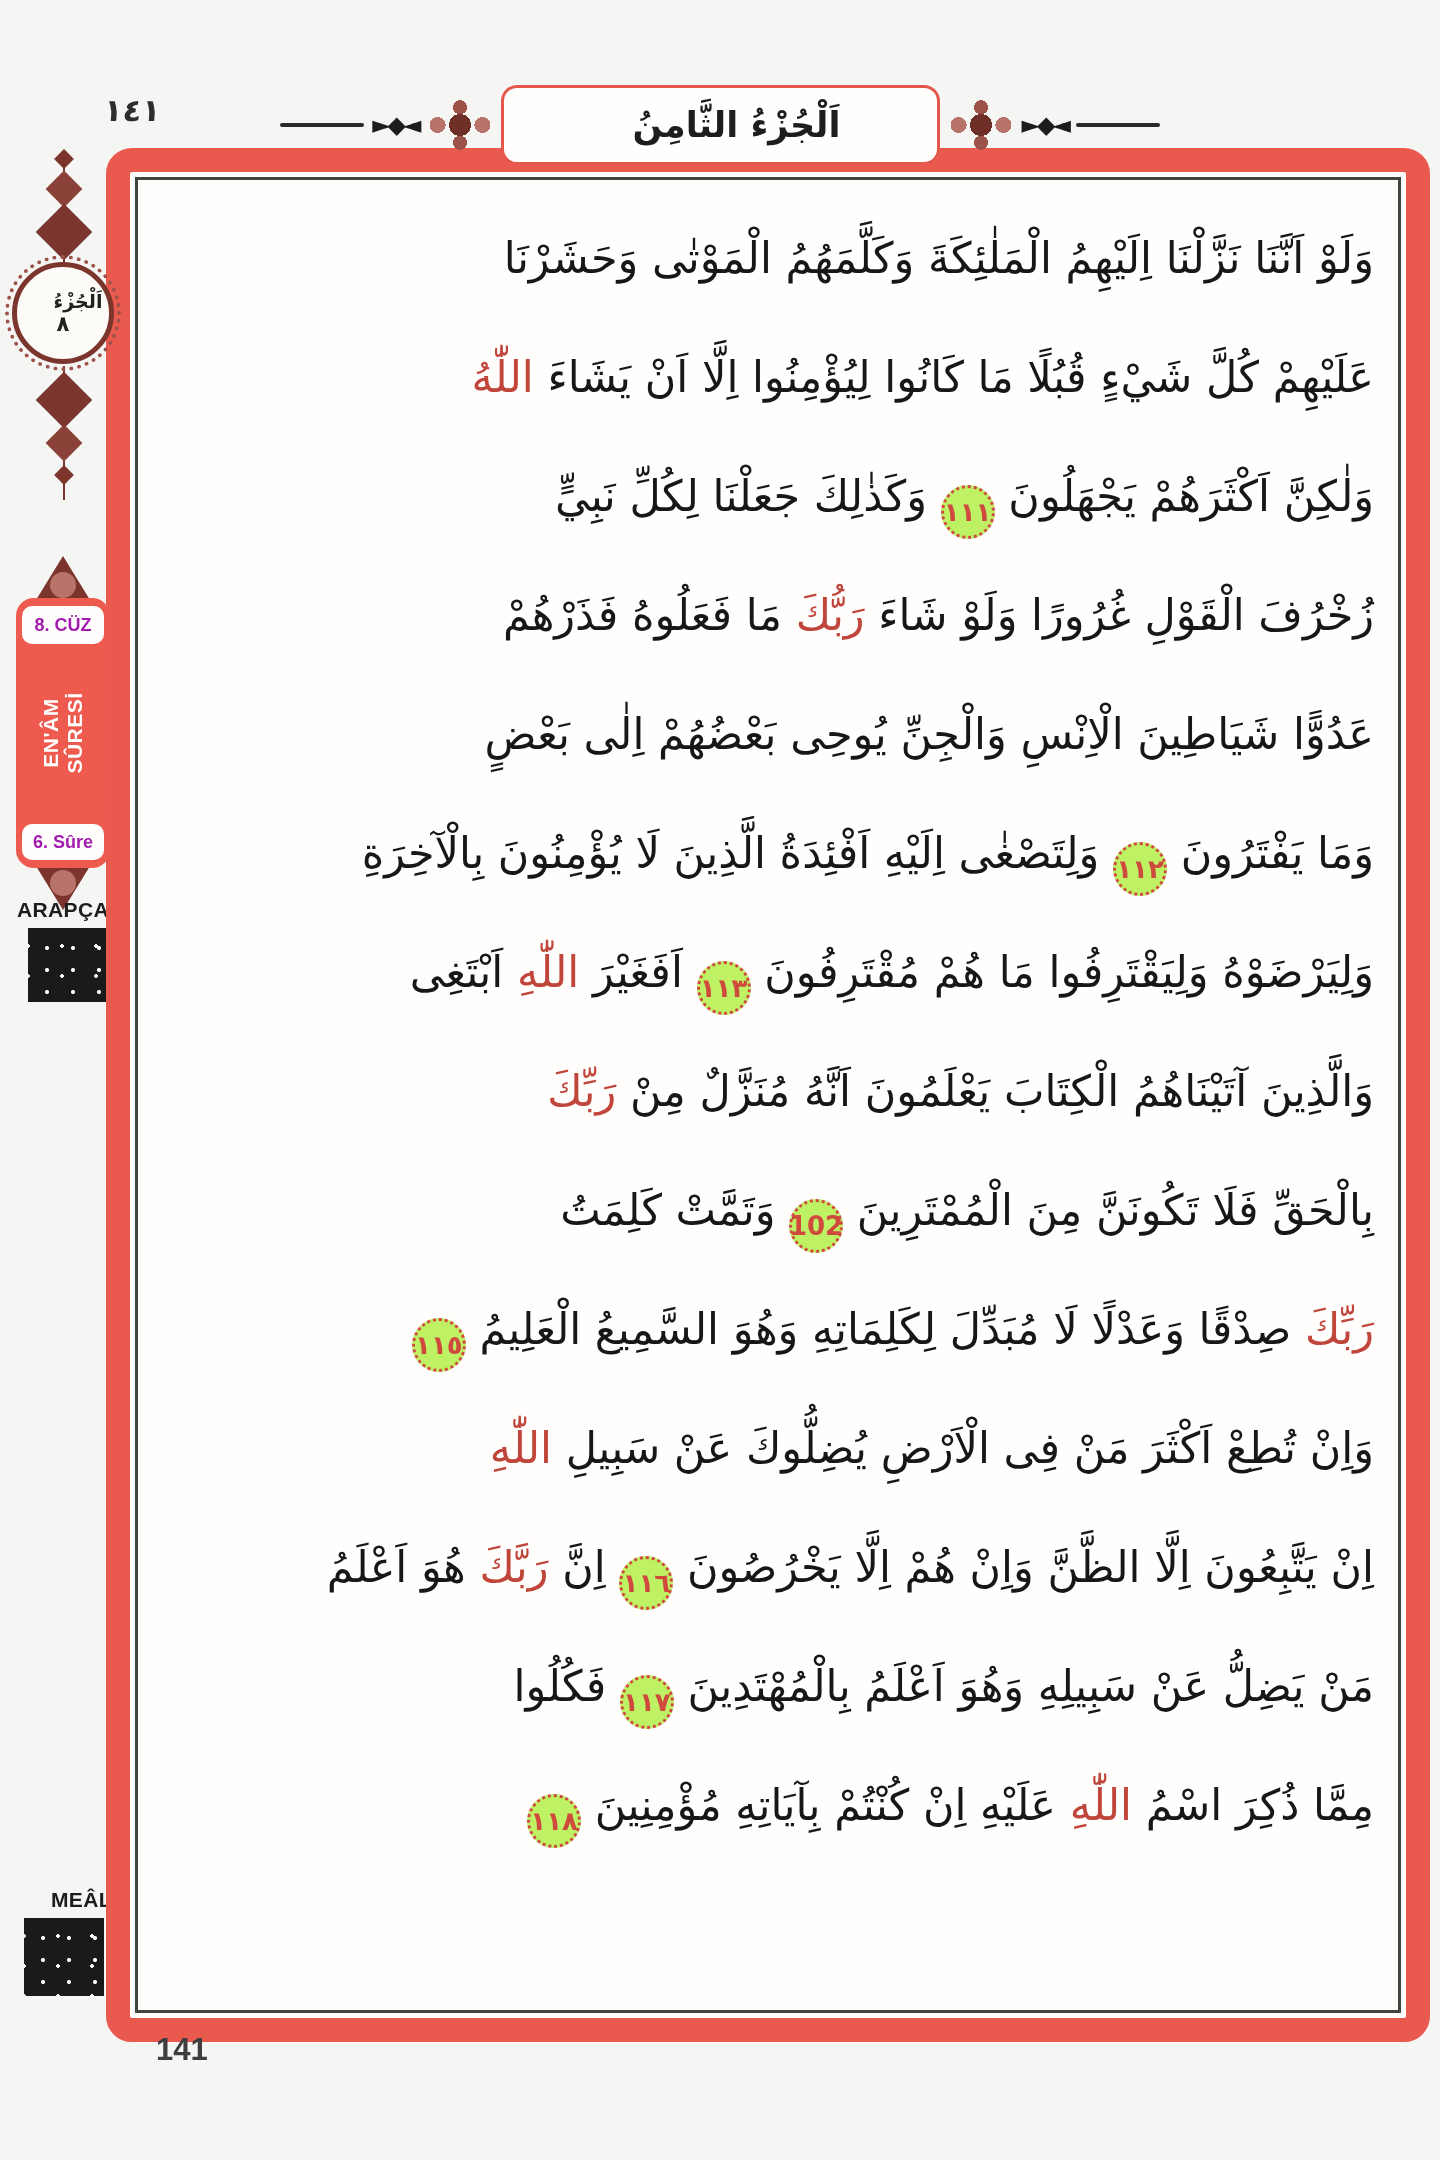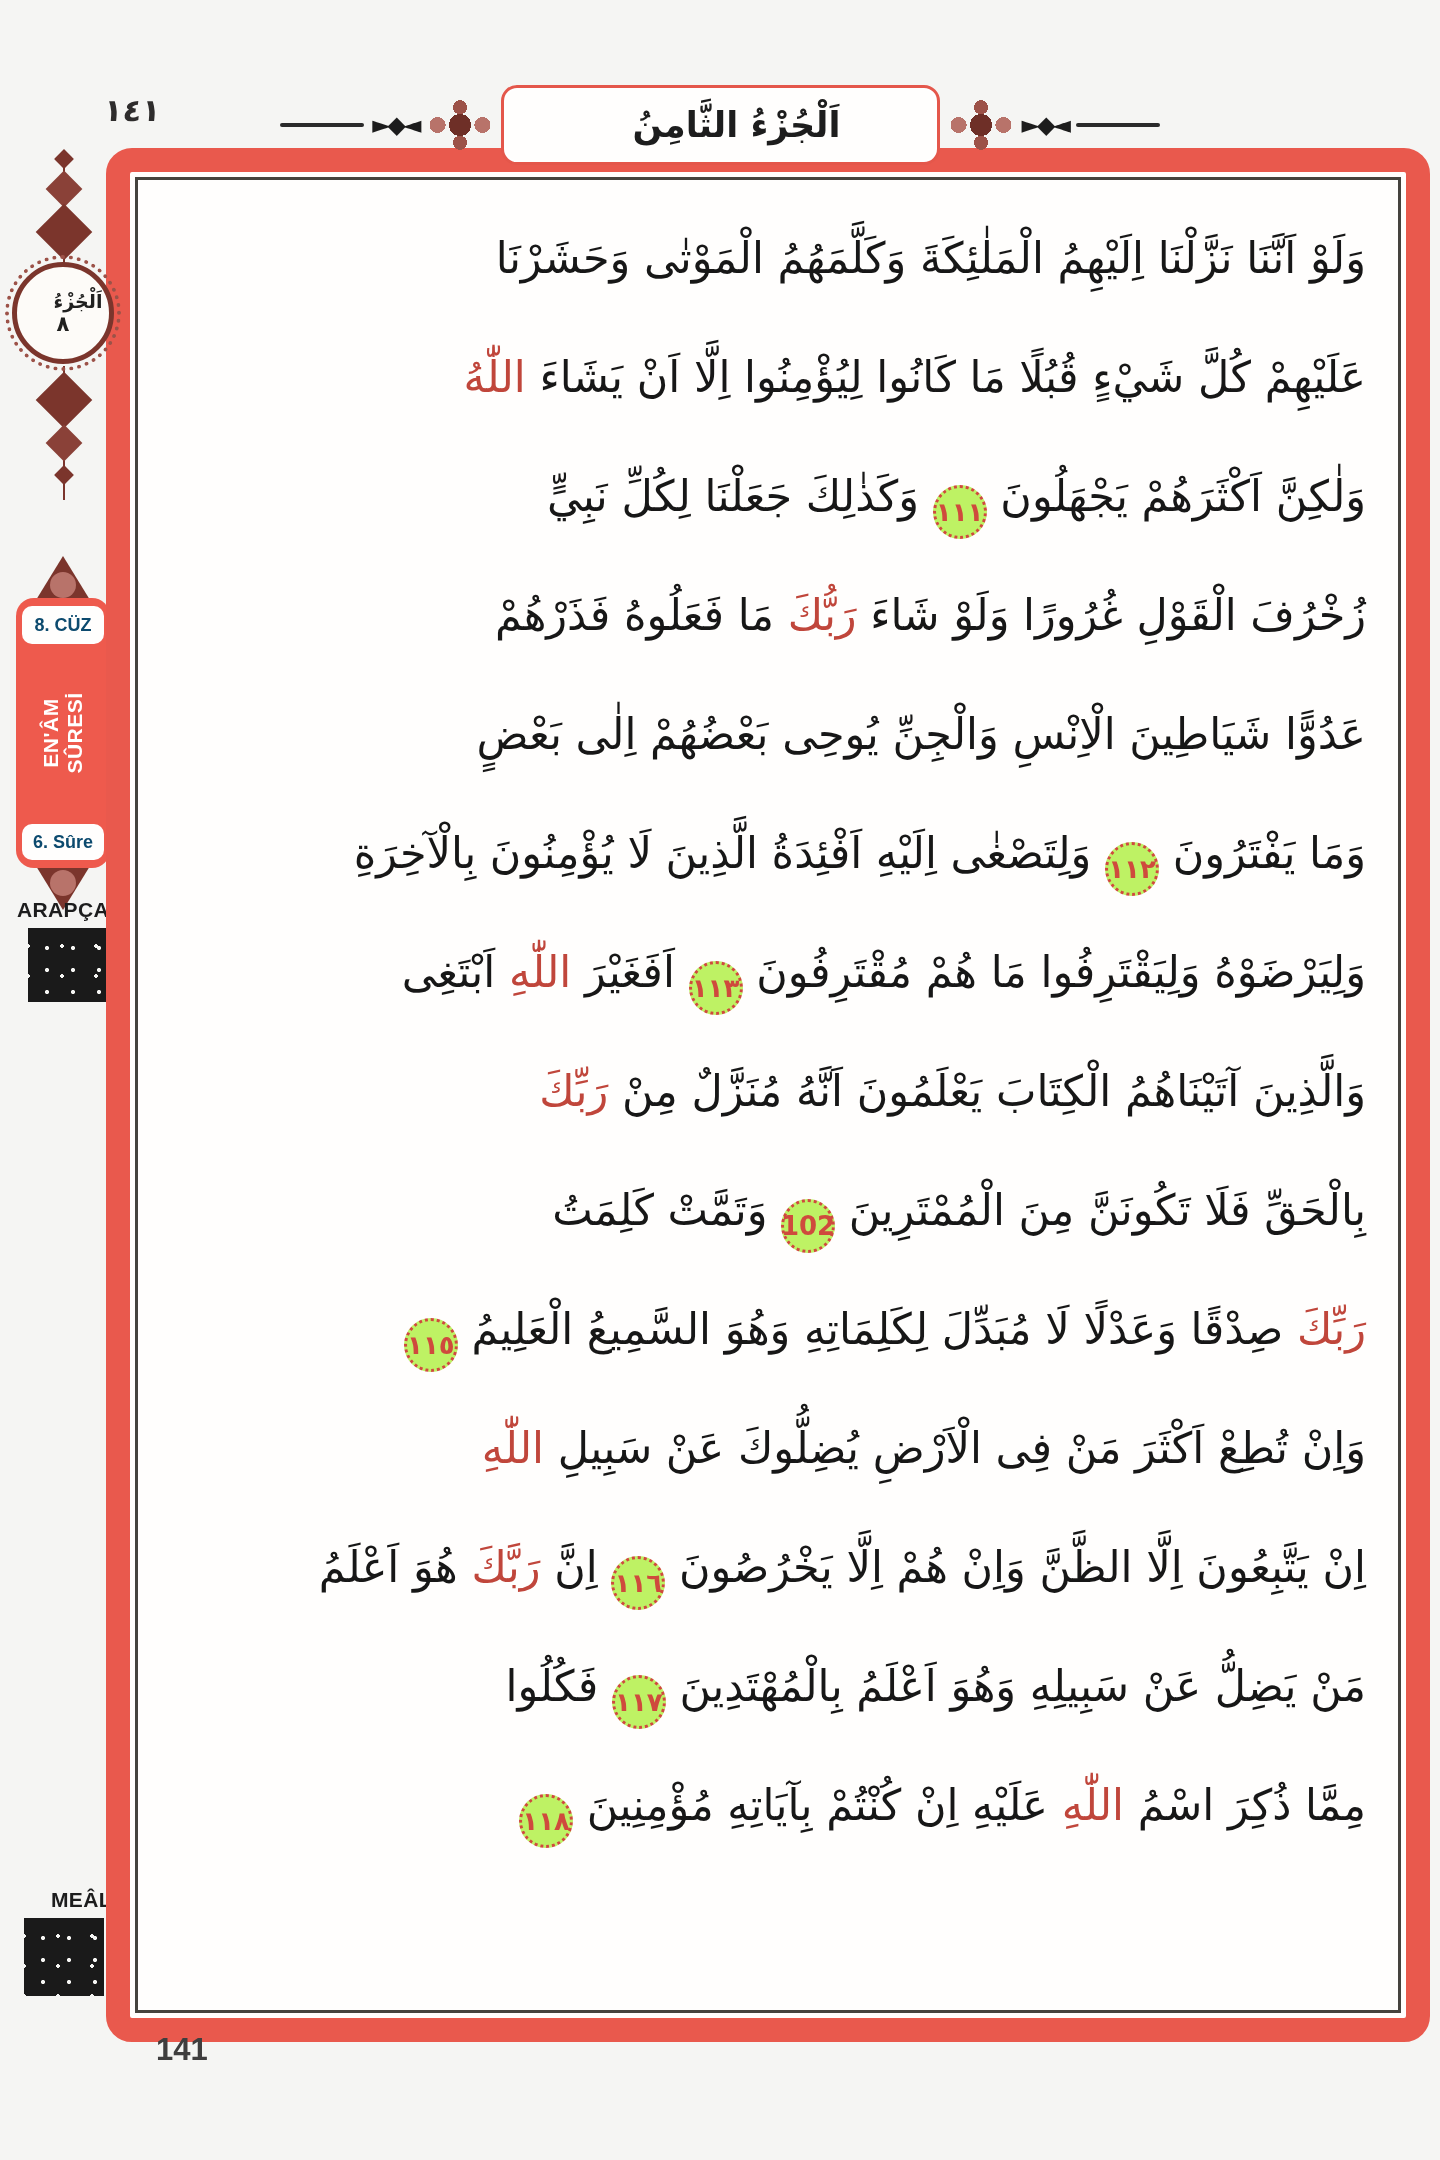--- a/index.html
+++ b/index.html
@@ -39,21 +39,21 @@
     font-family:"DejaVu Sans",sans-serif;font-size:35px;font-weight:bold;color:#1d1d1d;direction:rtl;
   }
   
   .frame{
     position:absolute;left:106px;top:148px;width:1324px;height:1894px;
     box-sizing:border-box;border:24px solid #e9594d;border-radius:26px;background:#fffefd;z-index:2;
   }
   .frame-inner{
     position:absolute;left:5px;top:5px;right:5px;bottom:5px;
     border:3px solid #45433e;background:#fffefd;
-    box-sizing:border-box;padding:22px 32px 6px 20px;
+    box-sizing:border-box;padding:22px 24px 6px 20px;
   }
   
   .quran{direction:rtl;width:100%;}
   .qline{
     height:119px;line-height:112px;text-align:justify;text-align-last:justify;
     font-family:"DejaVu Sans",sans-serif;font-size:43px;color:#171717;
     white-space:nowrap;
   }
   .qline:after{content:"";display:inline-block;width:100%;}
   .qink{color:#171717;}
@@ -91,21 +91,21 @@
   .tri-down:before{content:"";position:absolute;left:-13px;top:-40px;width:26px;height:26px;border-radius:50%;background:#b8736a;}
   .side-band{
     position:absolute;left:16px;top:598px;width:94px;height:270px;background:#ee5a4d;border-radius:18px;z-index:2;
   }
   .side-cart{
     position:absolute;left:6px;width:82px;height:38px;background:#fffefd;border-radius:10px;
     display:flex;align-items:center;justify-content:center;
   }
   .sc-top{top:8px;}
   .sc-bot{bottom:8px;height:36px;}
-  .side-cart span{font-size:18px;font-weight:bold;color:#0c4a6e;}
+  .side-cart span{font-size:18px;font-weight:bold;color:#a21caf;}
   .surah-vert{
     position:absolute;left:-29px;top:105px;width:152px;height:60px;
     transform:rotate(-90deg);display:flex;flex-direction:column;align-items:center;justify-content:center;
   }
   .surah-vert div{color:#fff;font-weight:bold;font-size:21px;line-height:1.12;letter-spacing:.5px;}
   .tab-label{position:absolute;left:8px;width:110px;text-align:center;font-weight:bold;color:#1d1d1d;font-size:21px;letter-spacing:.4px;}
   .tl-arapca{top:898px;}
   .tl-meal{top:1888px;width:104px;text-align:right;}
   .qr{
     position:absolute;background:#1a1a1a;

